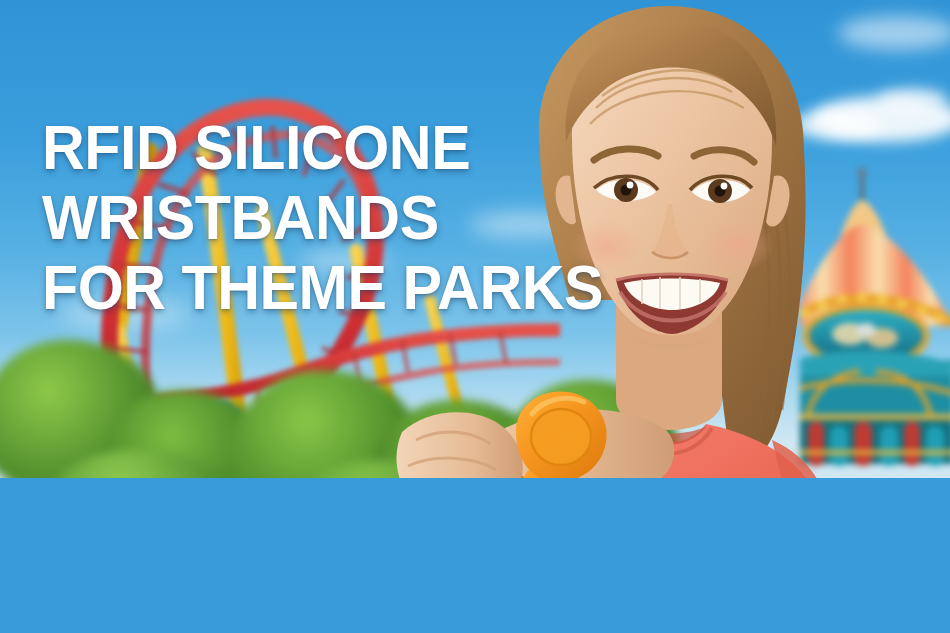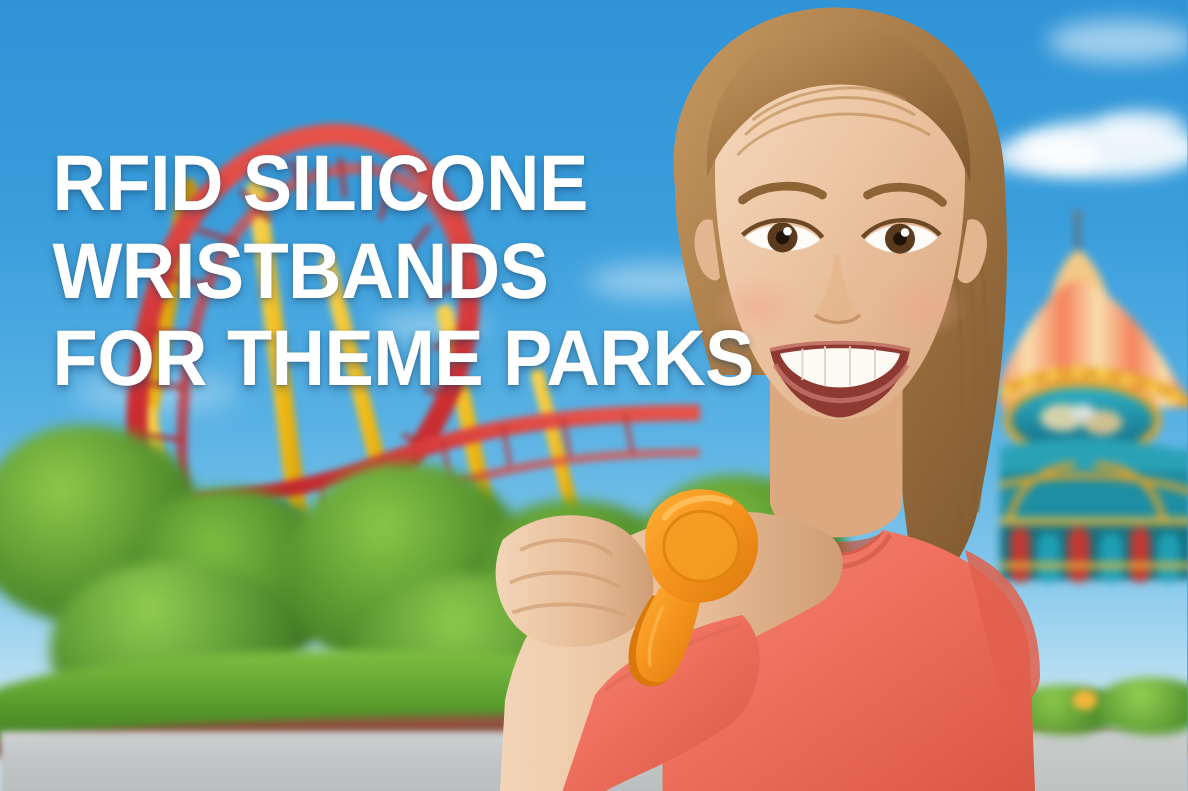--- a/index.html
+++ b/index.html
@@ -1,21 +1,21 @@
 <!DOCTYPE html>
 <html><head>
 <meta charset="utf-8">
 <style>
   html,body{margin:0;padding:0;}
   body{
     width:950px;height:633px;overflow:hidden;
     font-family:"Liberation Sans", sans-serif;
     background:#3a9bd9;
   }
-  #stage{position:relative;width:950px;height:633px;overflow:hidden;}
+  #stage{position:relative;width:950px;height:478px;overflow:hidden;}
 
   
   .sky{
     position:absolute;inset:0;
     background:linear-gradient(180deg,#2f93d6 0%,#3a9edc 28%,#56b0e3 52%,#7dc4ea 70%,#a9d8f0 82%,#cfe7f2 92%);
   }
   .cloud{position:absolute;background:#fff;border-radius:50%;filter:blur(7px);opacity:.85;}
   .c1{width:120px;height:34px;left:838px;top:16px;opacity:.55;filter:blur(9px);}
   .c2{width:150px;height:46px;left:812px;top:96px;opacity:.9;}
   .c3{width:90px;height:30px;left:792px;top:110px;opacity:.8;}

